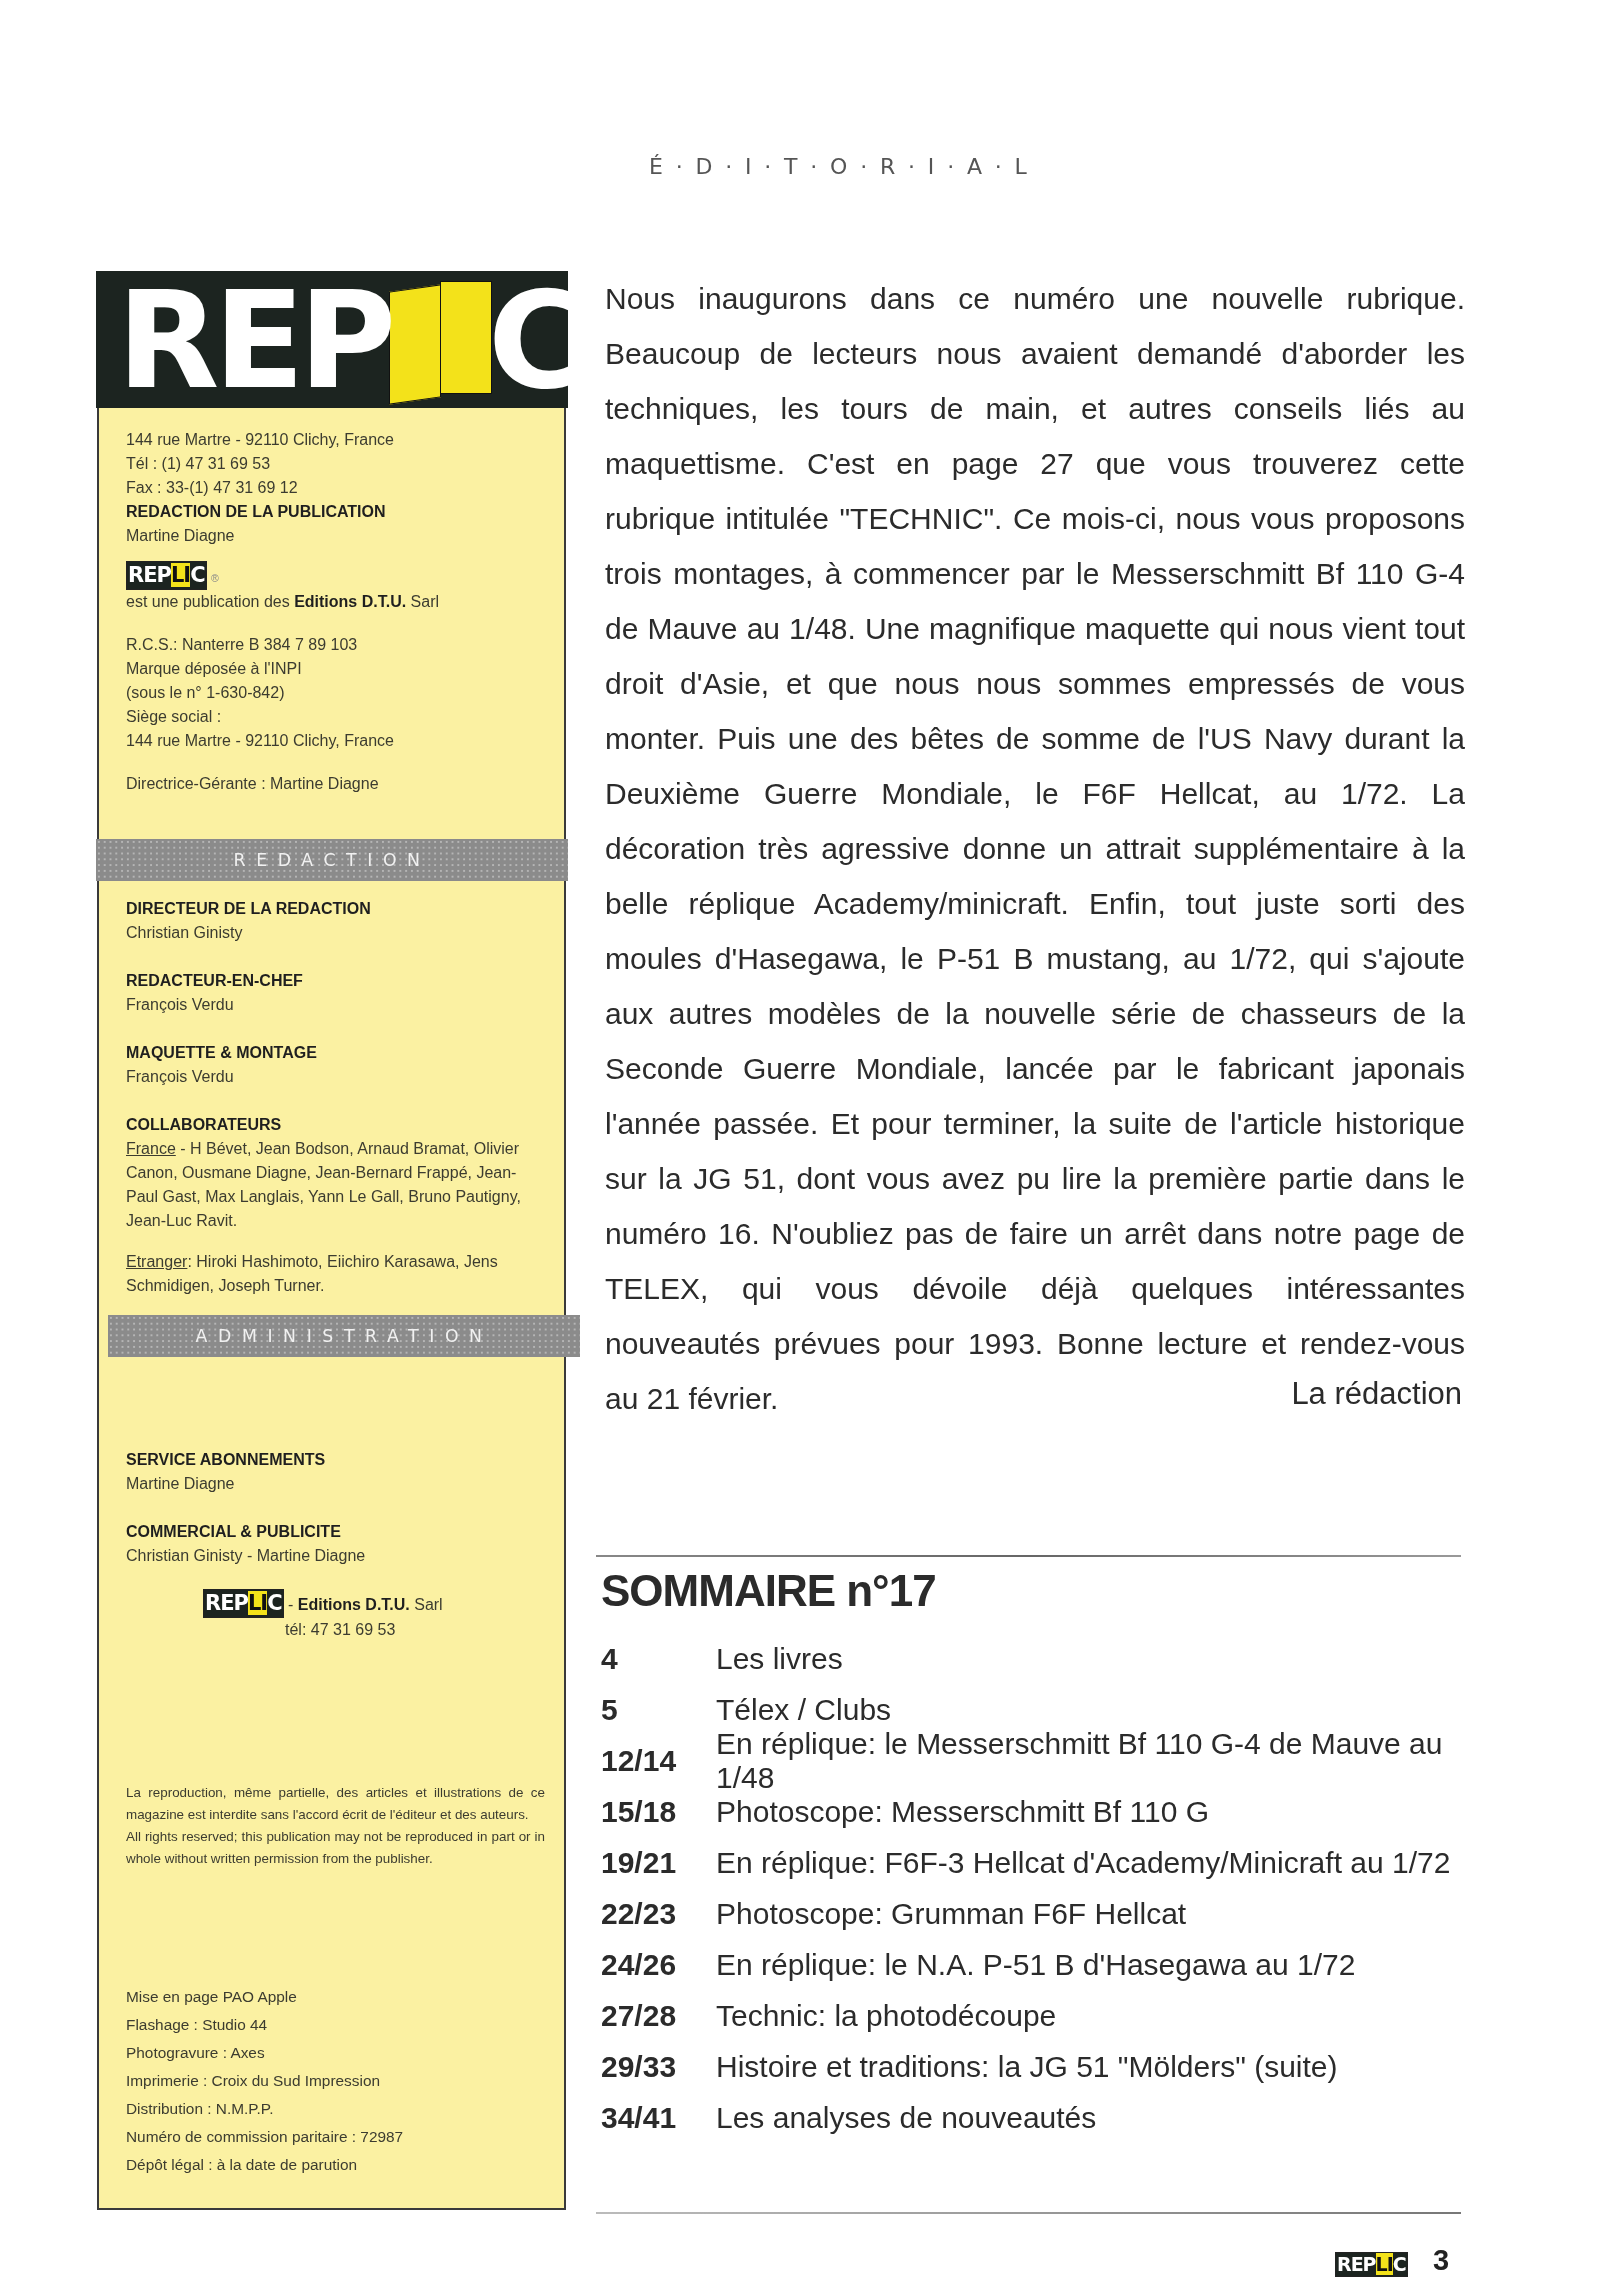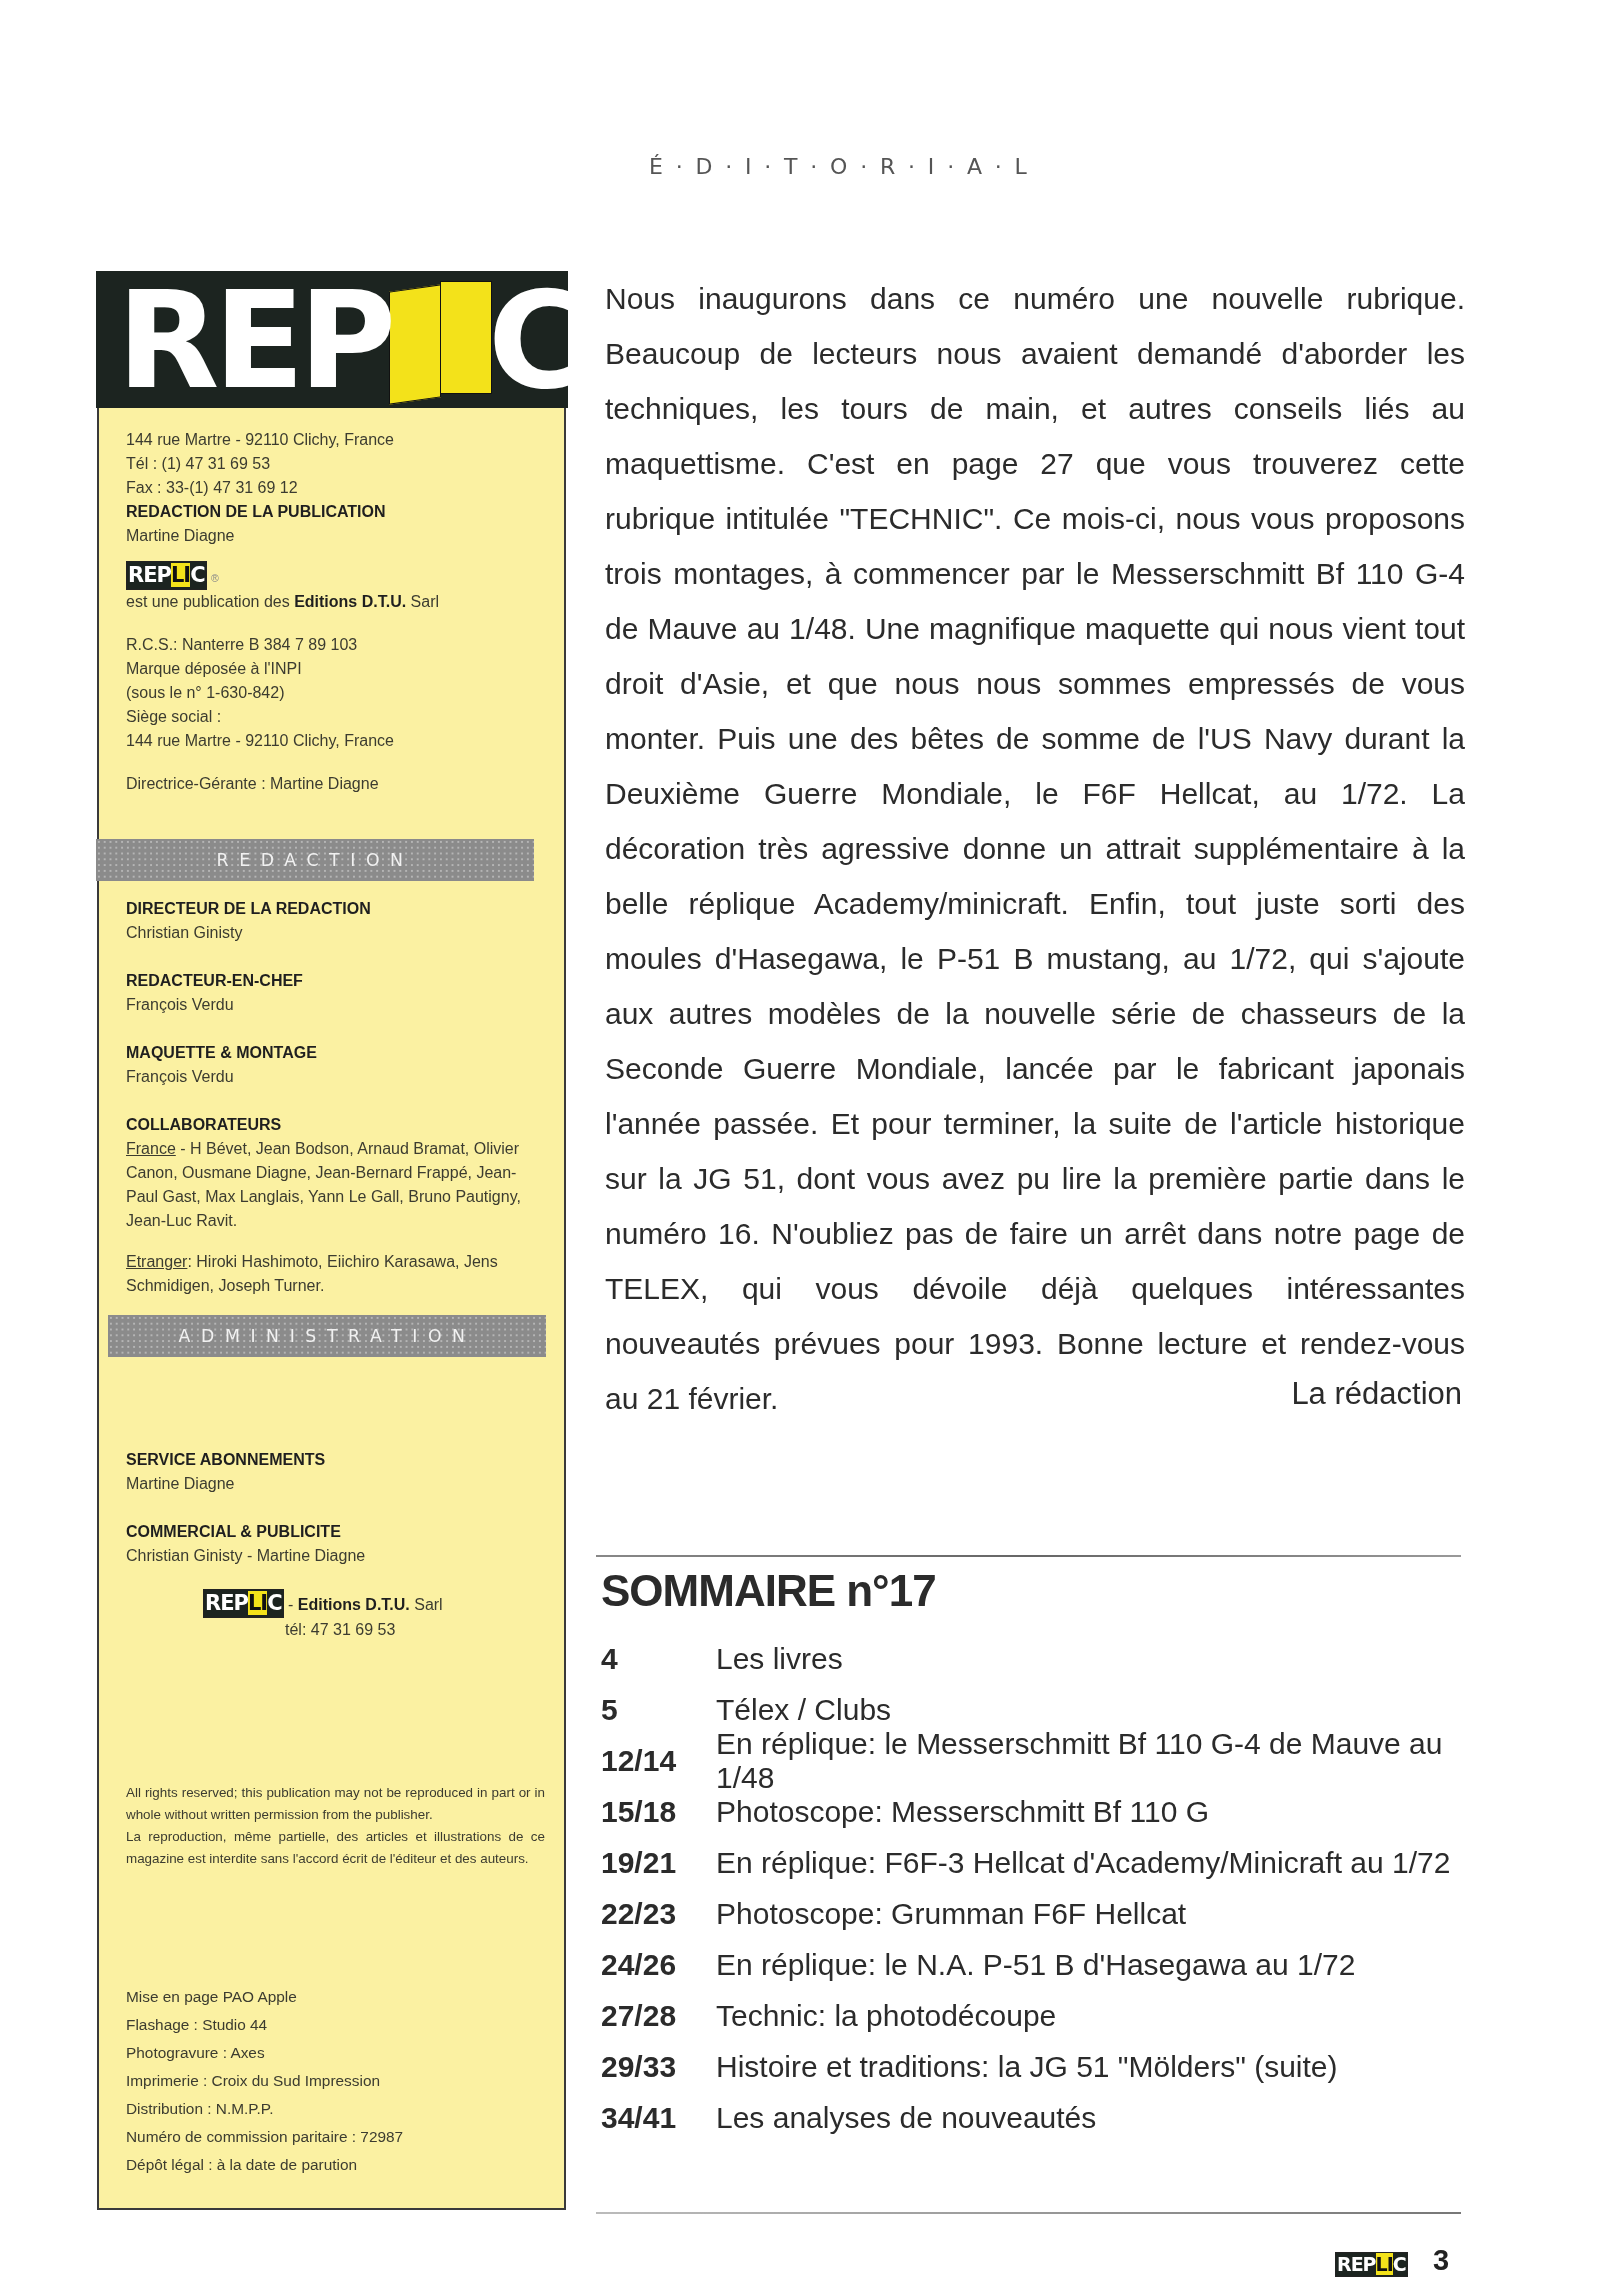--- a/index.html
+++ b/index.html
@@ -8,21 +8,21 @@
   
   .section-kicker{left:649px;top:154px;font-size:22px;letter-spacing:2.9px;color:#555;font-family:"DejaVu Sans",sans-serif;}
   
   .masthead{left:97px;top:271px;width:469px;height:1939px;background:#fbf1a2;border:2.9px solid #3a3a3a;box-sizing:border-box;border-top:none;}
   .logo-band{position:absolute;left:-2.9px;top:0;width:472px;height:137px;background:#1c2420;overflow:hidden;}
   .logo-text{position:absolute;left:21px;top:3.8px;font-family:"DejaVu Sans",sans-serif;font-weight:bold;font-size:133px;line-height:133px;color:#fff;letter-spacing:-5.8px;}
   .logo-yellow{position:absolute;width:52px;height:113px;background:#f3e21a;border:1.9px solid #111;box-sizing:border-box;}
   .mh-body{position:absolute;left:27px;right:19px;font-size:16px;line-height:24px;color:#3c3c30;}
   .mh-body .b{font-weight:bold;color:#1f1f1f;}
   .gap{height:24px;}
-  .band{position:absolute;left:-2.9px;width:438px;height:42px;background:#8b8b8b;
+  .band{position:absolute;left:-2.9px;width:472px;height:42px;background:#8b8b8b;
         background-image:radial-gradient(#b5b5b5 1.3px,transparent 1.5px);background-size:5.8px 5.8px;
         color:#f1f1f1;text-align:center;font-size:17.3px;line-height:42px;letter-spacing:10.6px;font-family:"DejaVu Sans",sans-serif;}
   .mini-logo{display:inline-block;position:relative;background:#1c2420;color:#fff;font-weight:bold;font-family:"DejaVu Sans",sans-serif;font-size:21px;line-height:27px;padding:0 1px;letter-spacing:-1px;border:1.9px solid #222;}
   .mini-logo .y{background:#f3e21a;color:#111;}
   .u{text-decoration:underline;}
   .small{font-size:13.4px;line-height:22px;text-align:justify;}
   
   .editorial{left:605px;top:271px;width:860px;font-size:30px;line-height:55px;color:#2b2b2b;text-align:justify;font-family:"Liberation Sans",sans-serif;}
   .sign{left:1153px;top:1376px;width:309px;text-align:right;font-weight:normal;font-size:31px;color:#2b2b2b;}
   .rule{left:596px;top:1555px;width:865px;height:1.9px;background:linear-gradient(90deg,#888,#666 50%,#999);}
@@ -97,22 +97,22 @@
     <div class="b">COMMERCIAL &amp; PUBLICITE</div>
     <div>Christian Ginisty - Martine Diagne</div>
     <div style="height:21px"></div>
     <div style="padding-left:77px;">
       <span class="mini-logo"><span>REP</span><span class="y">LI</span><span>C</span></span><span> - </span><span class="b">Editions D.T.U.</span><span> Sarl</span>
     </div>
     <div style="padding-left:159px;">tél: 47 31 69 53</div>
   </div>
 
   <div class="mh-body small" style="top:1511px;">
+    <div>La reproduction, même partielle, des articles et illustrations de ce magazine est interdite sans l'accord écrit de l'éditeur et des auteurs.</div>
     <div>All rights reserved; this publication may not be reproduced in part or in whole without written permission from the publisher.</div>
-    <div>La reproduction, même partielle, des articles et illustrations de ce magazine est interdite sans l'accord écrit de l'éditeur et des auteurs.</div>
   </div>
 
   <div class="mh-body" style="top:1712px;font-size:15.4px;line-height:28px;">
     <div>Mise en page PAO Apple</div>
     <div>Flashage : Studio 44</div>
     <div>Photogravure : Axes</div>
     <div>Imprimerie : Croix du Sud Impression</div>
     <div>Distribution : N.M.P.P.</div>
     <div>Numéro de commission paritaire : 72987</div>
     <div>Dépôt légal : à la date de parution</div>

